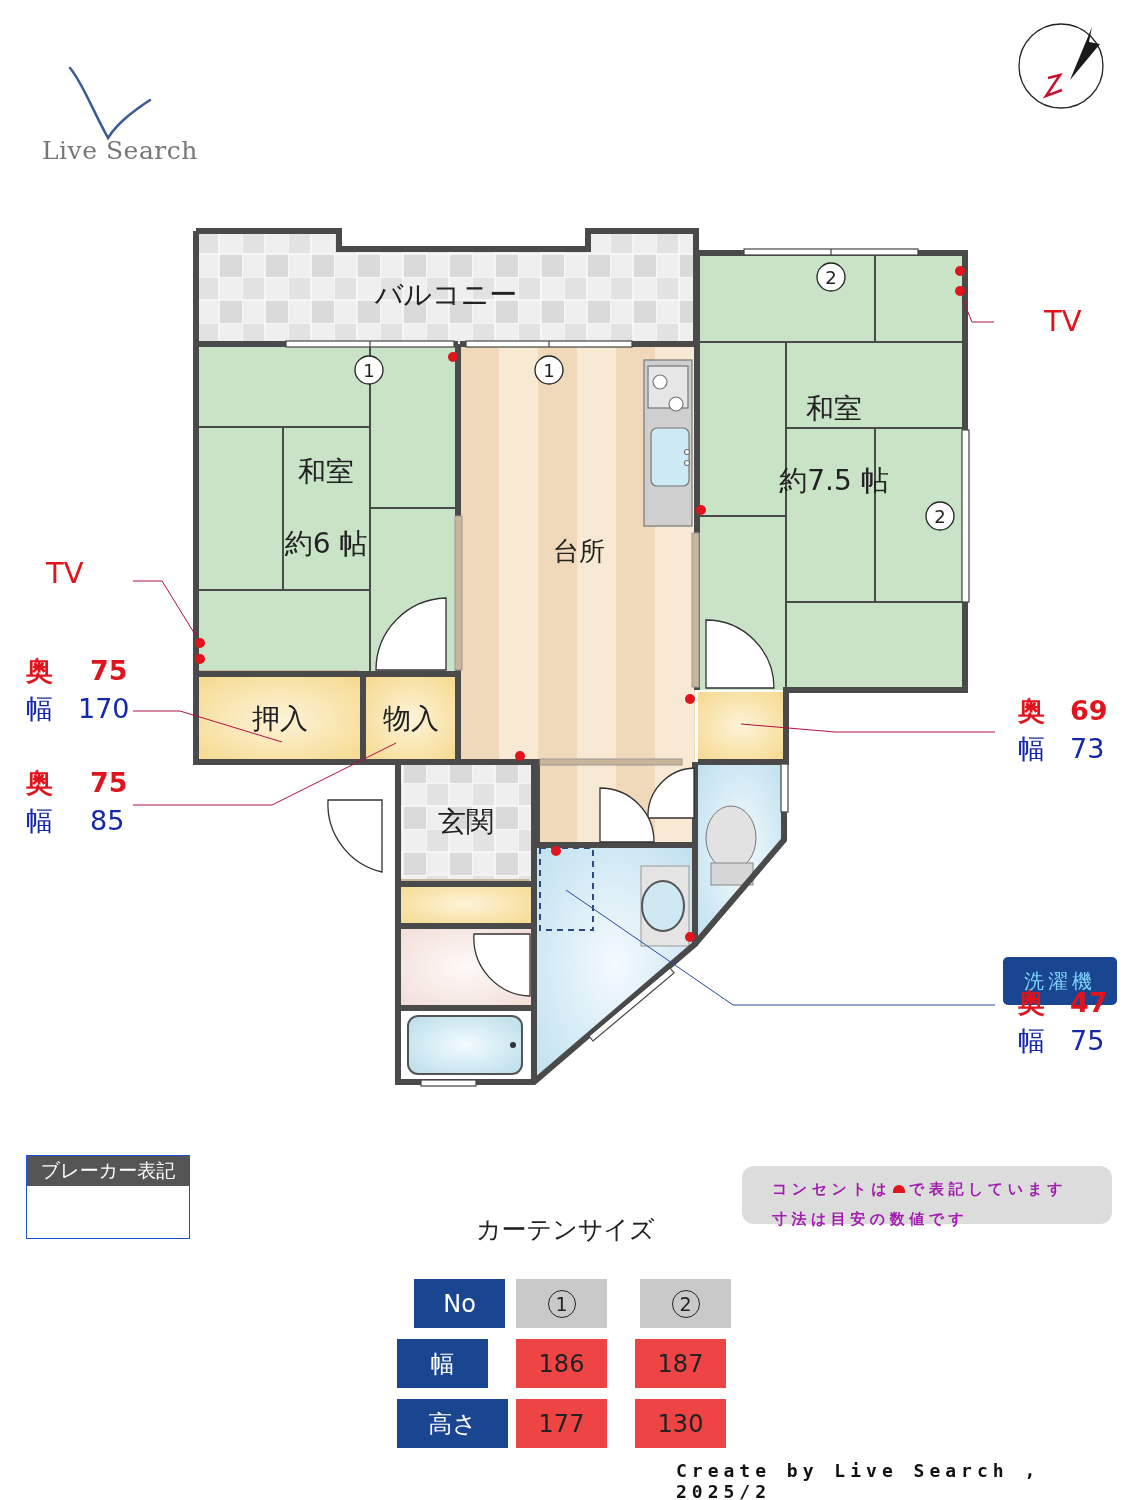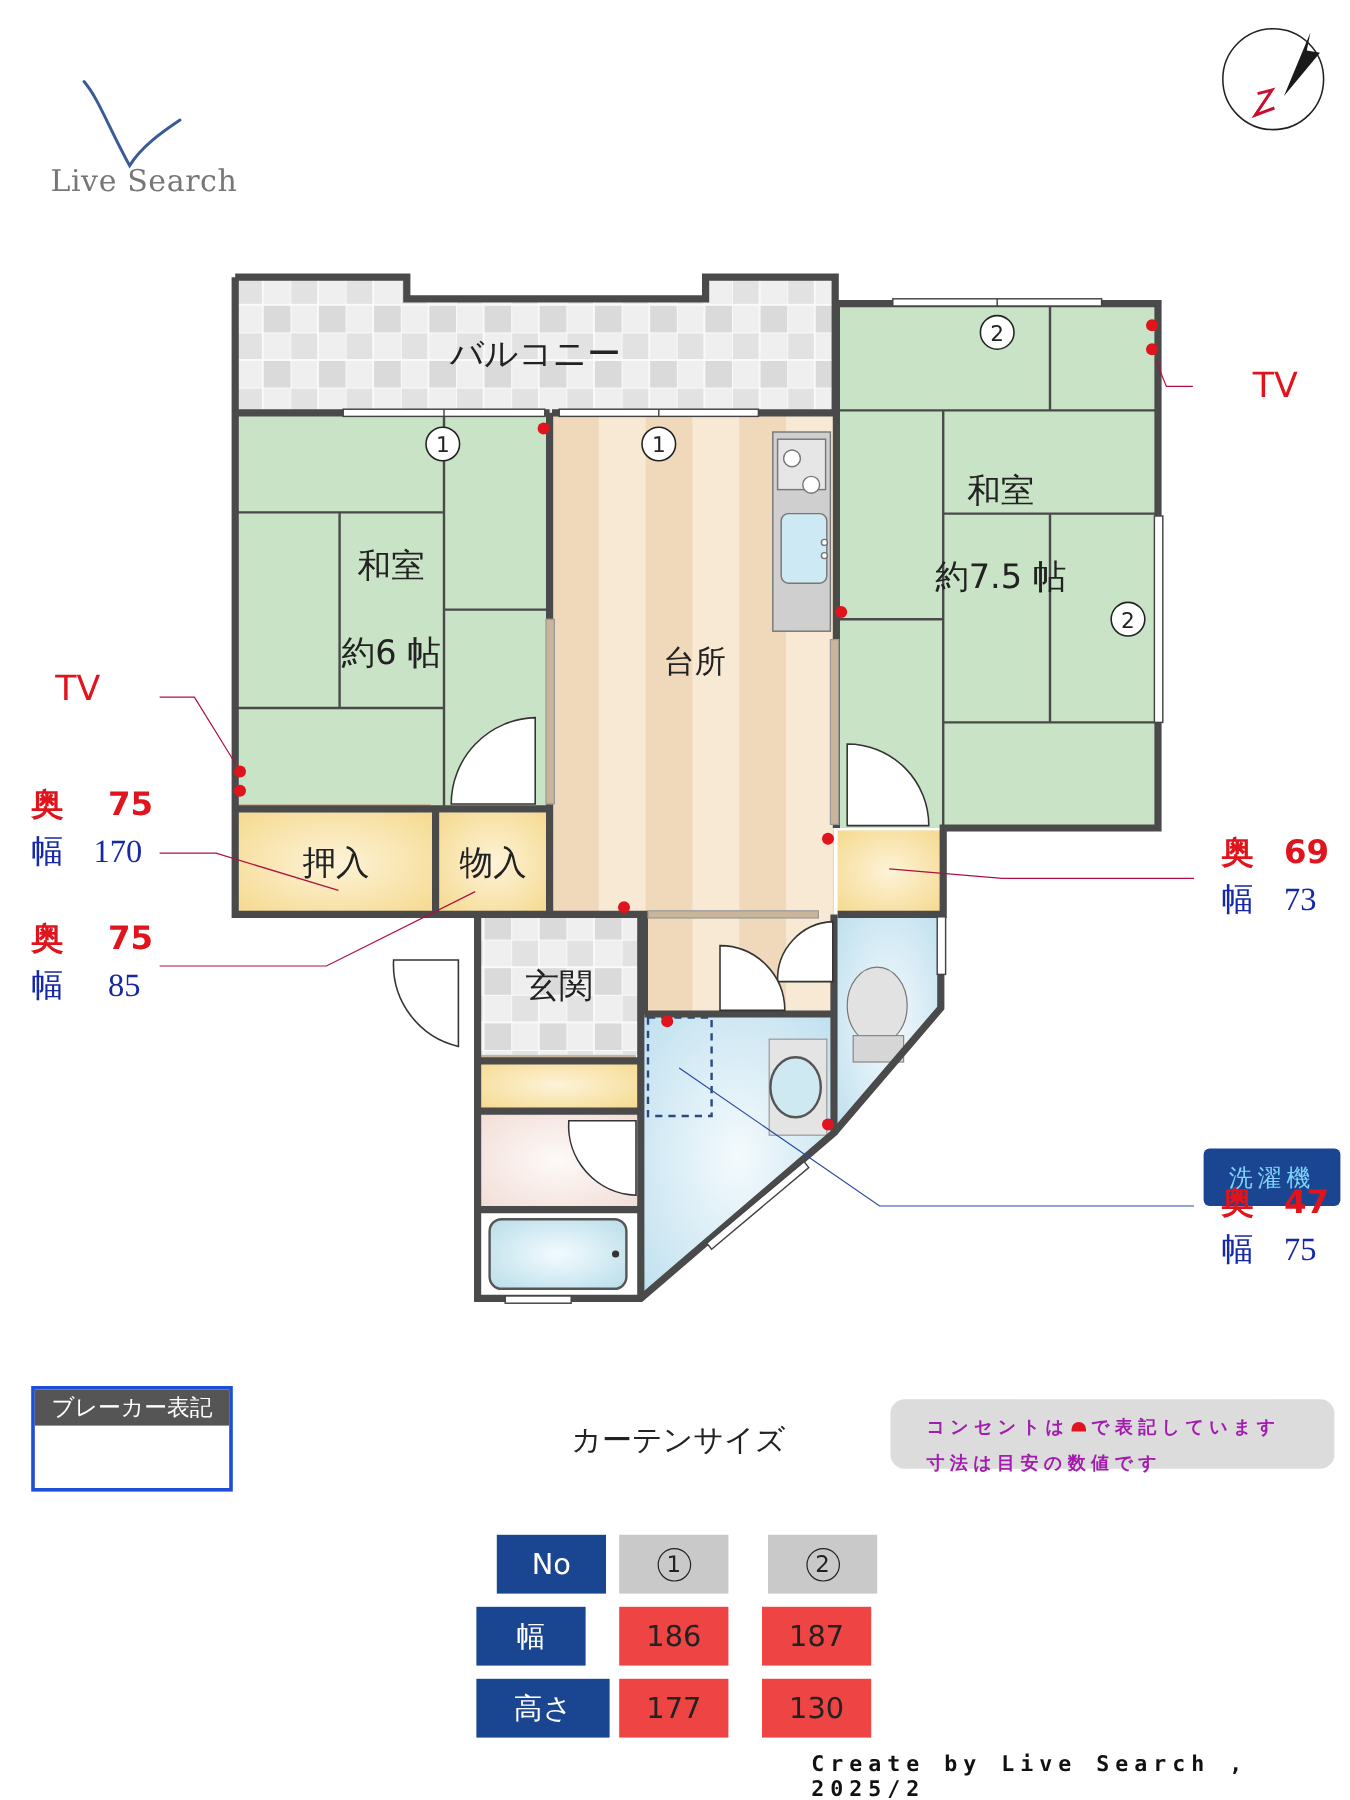--- a/index.html
+++ b/index.html
@@ -9,44 +9,44 @@
   svg text { font-family: "DejaVu Sans", "Liberation Sans", sans-serif; }
 
   
   .logo-text { left:42px; top:136px; font-family:"DejaVu Serif","Liberation Serif",serif;
                font-size:25px; color:#777; letter-spacing:0.5px; }
 
   
   .dim { font-size:27px; line-height:38px; }
   .dim .k { display:inline-block; width:52px; }
   .red { color:#e0141c;font-weight:bold; }
-  .blue { color:#1528a8;font-family:Liberation Serif, serif; }
+  .blue { color:#1528a8; }
   .tv { font-size:29px; color:#e0141c; }
 
   .washer-badge { left:1003px; top:925px; width:114px; height:48px; background:#1a4590;
                   color:#7dd3fc; border-radius:5px; font-size:20px; letter-spacing:4px;
                   display:flex; align-items:center; justify-content:center;margin-top:32px; }
 
   
-  .breaker { left:26px; top:1155px; width:162px; height:82px; border:3px solid #1d4ed8; }
+  .breaker { left:26px; top:1155px; width:162px; height:82px; border:1px solid #1d4ed8; }
   .breaker .hd { background:#555; color:#fff; height:30px; font-size:19px;
                  display:flex; align-items:center; justify-content:center; }
   .breaker .val { color:#e0141c; font-size:30px; height:52px;
                   display:flex; align-items:center; justify-content:center; }
 
   
   .note { left:742px; top:1166px; width:370px; height:58px; background:#dcdcdc; border-radius:12px;
           font-size:15px; letter-spacing:4.5px; color:#a21caf; font-weight:bold; }
   .note .l1 { position:absolute; left:30px; top:14px; }
   .note .l2 { position:absolute; left:30px; top:44px; }
   .note .dot { display:inline-block; width:12px; height:8px; background:#e0141c;
                border-radius:6px 6px 0 0; margin:0 4px 0 2px; vertical-align:1px; }
 
   
-  .curtain-title { left:476px; top:1183px; font-size:25px; color:#222; }
+  .curtain-title { left:476px; top:1213px; font-size:25px; color:#222; }
   .cell { position:absolute; display:flex; align-items:center; justify-content:center; font-size:24px; }
   .cell.hd { background:#1a4590; color:#fff; }
   .cell.no { background:#c9c9c9; color:#222; }
   .cell.v { background:#ef4444; color:#222; }
   .circ { display:inline-flex; width:26px; height:26px; border:1.5px solid #222; border-radius:50%;
           align-items:center; justify-content:center; font-size:19px; }
 
   .footer { left:676px; top:1460px; font-family:"DejaVu Sans Mono","Liberation Mono",monospace;
             font-size:18px; letter-spacing:5px; font-weight:bold; color:#111; }
 </style>

